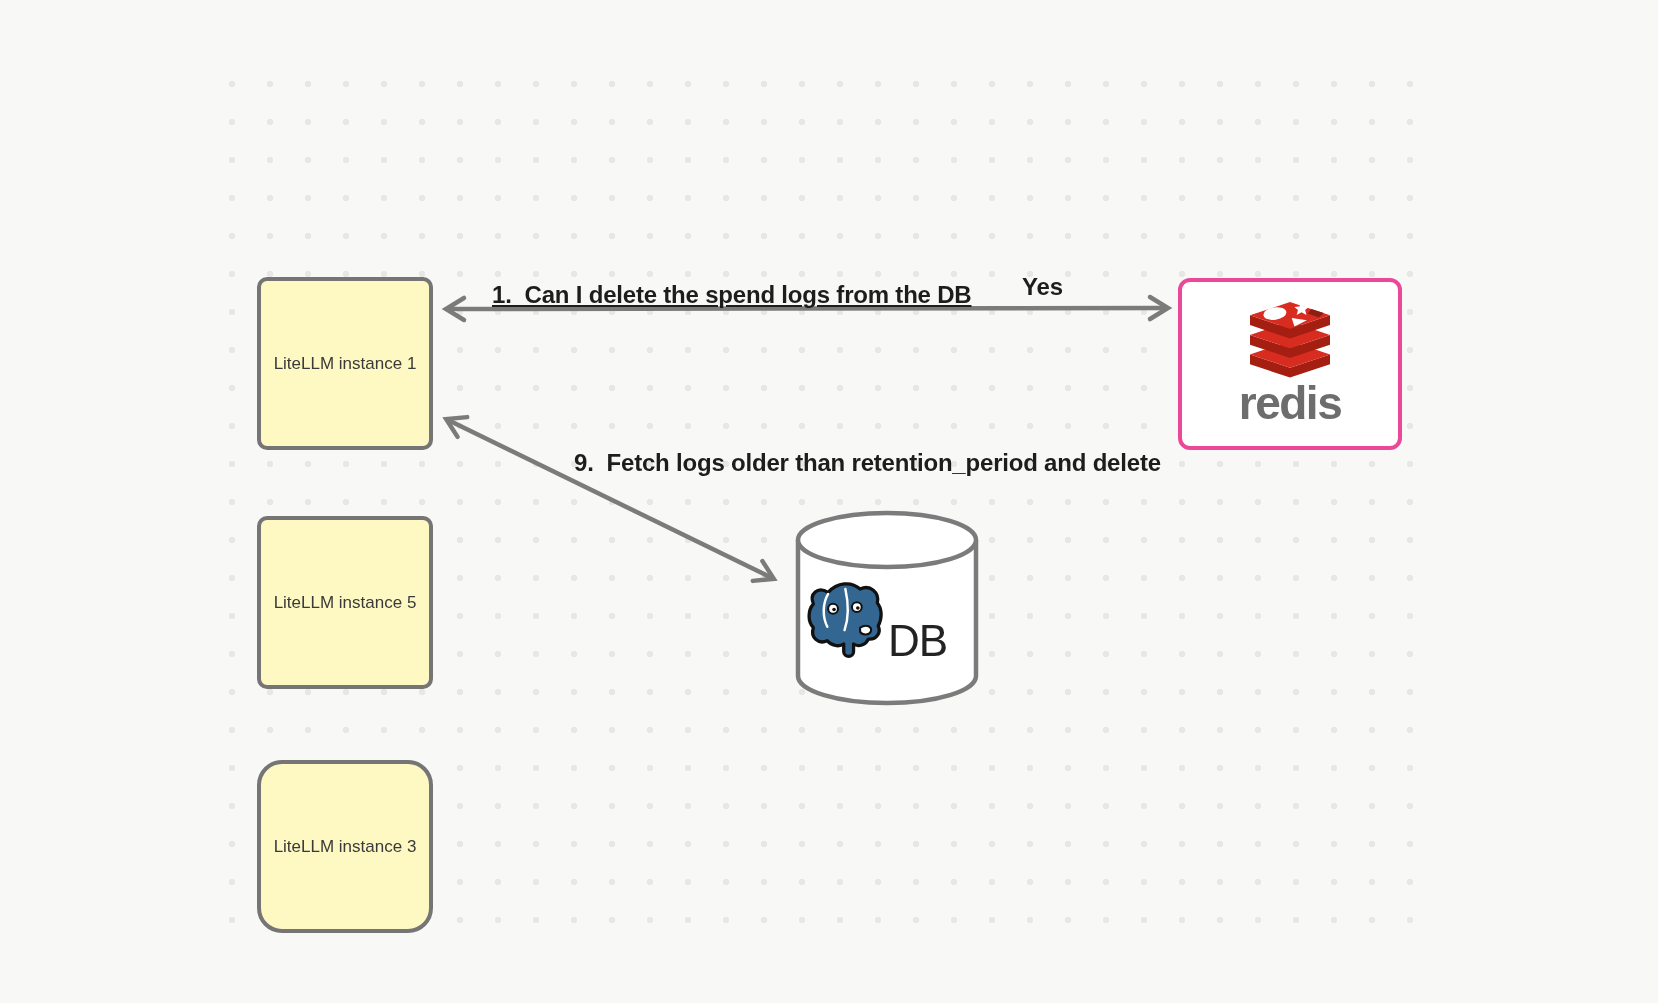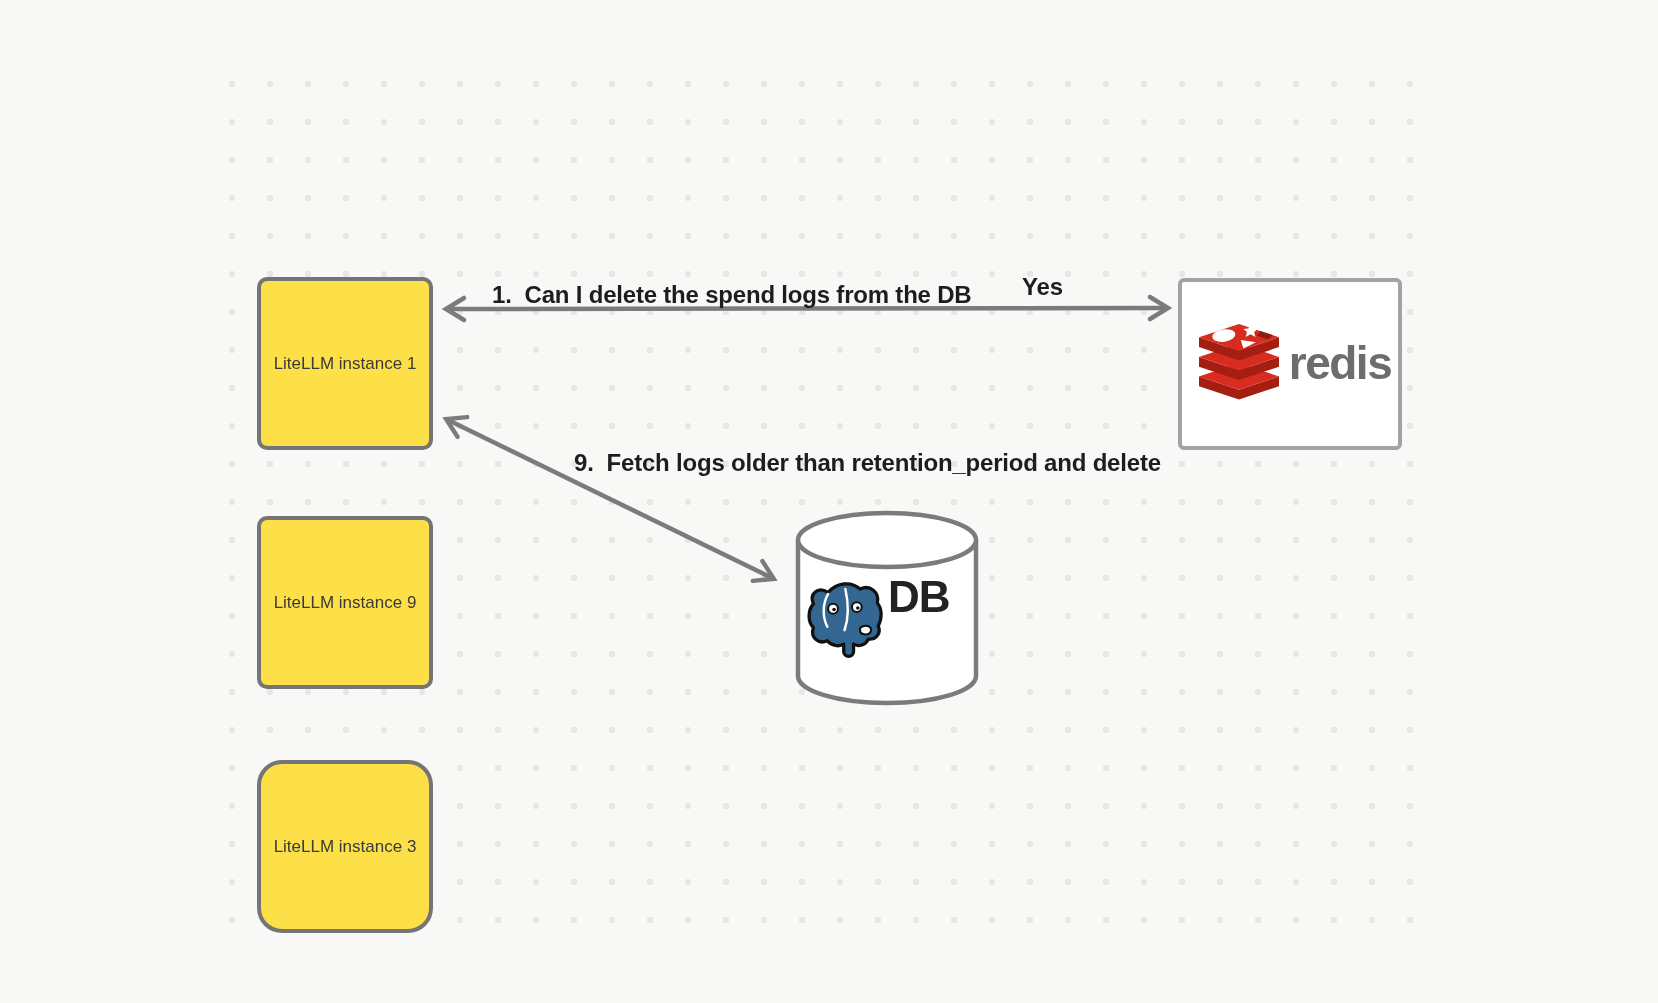--- a/index.html
+++ b/index.html
@@ -8,45 +8,45 @@
     background:#f8f8f6;
     font-family:"Liberation Sans","DejaVu Sans",sans-serif;
   }
   .dotgrid{
     position:absolute;left:213px;top:65px;width:1216px;height:874px;
     background-image:radial-gradient(circle,#e7e7e5 3px,transparent 3.5px);
     background-size:38px 38px;background-position:0 0;
   }
   .inst-box{
     position:absolute;left:257px;width:176px;height:173px;box-sizing:border-box;
-    background:#fde047;border:4px solid #757575;border-radius:10px;
+    background:#fef9c3;border:4px solid #757575;border-radius:10px;
     display:flex;align-items:center;justify-content:center;
   }
   .inst-label{font-size:17px;color:#3a3a3a;}
   #box1{top:277px;}
   #box2{top:516px;}
   #box3{top:760px;border-radius:25px;}
   .redis-node{
     position:absolute;left:1178px;top:278px;width:224px;height:172px;box-sizing:border-box;
-    background:#ffffff;border:4px solid #a3a3a3;border-radius:6px;
-    display:flex;align-items:center;justify-content:center;
+    background:#ffffff;border:4px solid #ec4899;border-radius:12px;
+    display:flex;flex-direction:column;align-items:center;justify-content:center;
   }
   .redis-word{
     font-size:46px;font-weight:bold;color:#6d6d6d;letter-spacing:-1.5px;line-height:1;margin-top:-2px;
   }
   .edges-layer{position:absolute;left:0;top:0;pointer-events:none;}
   .edge-label{
     position:absolute;font-weight:bold;font-size:24px;color:#1d1d1d;
     white-space:pre;letter-spacing:-0.2px;line-height:1.15;
   }
-  #edge1-label{left:492px;top:281px;}
+  #edge1-label{left:492px;top:281px;text-decoration:underline;}
   #edge1-response{left:1022px;top:273px;}
   #edge2-label{left:574px;top:449px;}
   .cylinder-svg{position:absolute;left:787px;top:504px;}
-  .db-inner{position:absolute;left:806px;top:575px;display:flex;align-items:flex-start;font-weight:bold;}
+  .db-inner{position:absolute;left:806px;top:575px;display:flex;align-items:flex-end;}
   .db-text{font-size:44px;color:#232323;letter-spacing:-1px;line-height:1;}
 </style>
 </head>
 <body>
 
 <div class="dotgrid"></div>
 
 <svg class="edges-layer" width="1658" height="1003" viewBox="0 0 1658 1003">
   <defs>
     <marker id="chev" markerUnits="userSpaceOnUse" markerWidth="34" markerHeight="34" refX="24" refY="15" orient="auto">
@@ -57,21 +57,21 @@
     </marker>
   </defs>
   <line x1="448" y1="309" x2="1166" y2="308" stroke="#7b7b7b" stroke-width="4.5" marker-start="url(#chevStart)" marker-end="url(#chev)"></line>
   <line x1="448" y1="420" x2="772" y2="578" stroke="#7b7b7b" stroke-width="4.5" marker-start="url(#chevStart)" marker-end="url(#chev)"></line>
 </svg>
 
 <div class="inst-box" id="box1">
   <span class="inst-label">LiteLLM instance 1</span>
 </div>
 <div class="inst-box" id="box2">
-  <span class="inst-label">LiteLLM instance 9</span>
+  <span class="inst-label">LiteLLM instance 5</span>
 </div>
 <div class="inst-box" id="box3">
   <span class="inst-label">LiteLLM instance 3</span>
 </div>
 
 <div class="redis-node">
   <svg width="100" height="80" viewBox="0 0 110 90">
 
     <path d="M10,59 L10,70 L55,85 L100,70 L100,59 L55,74 Z" fill="#a41e11"></path>
     <path d="M55,44 L100,59 L55,74 L10,59 Z" fill="#d82c20"></path>

